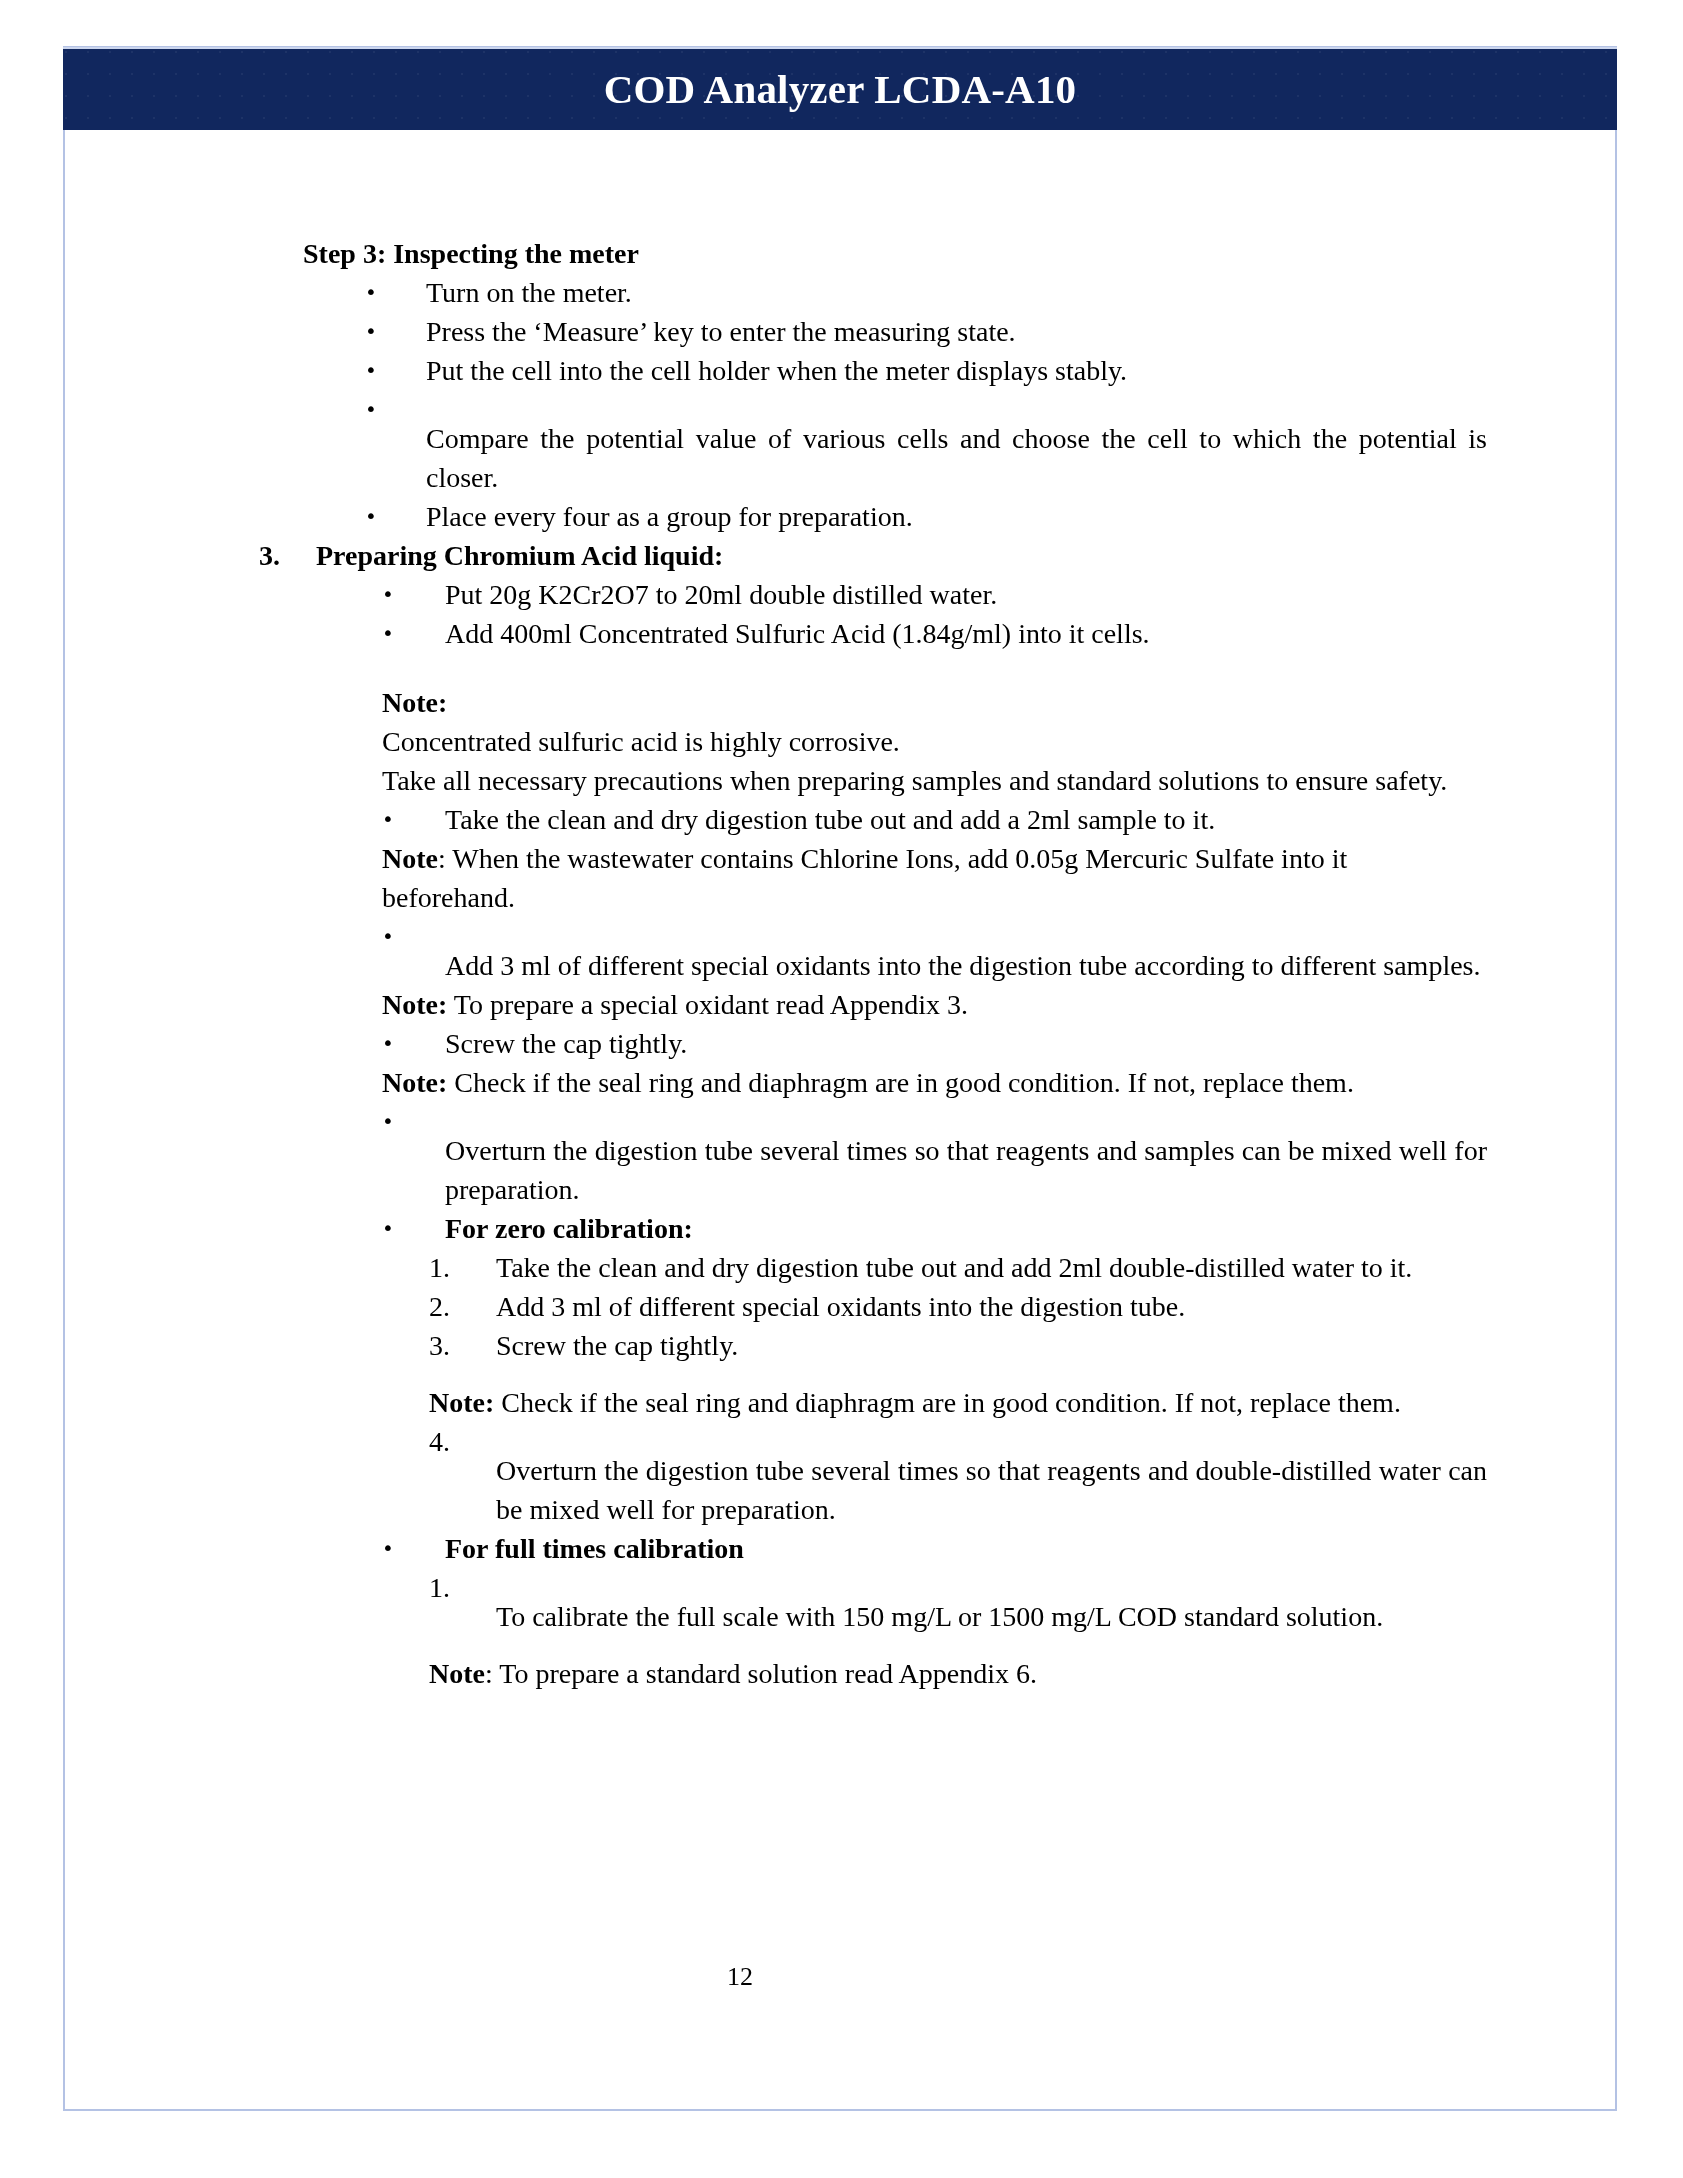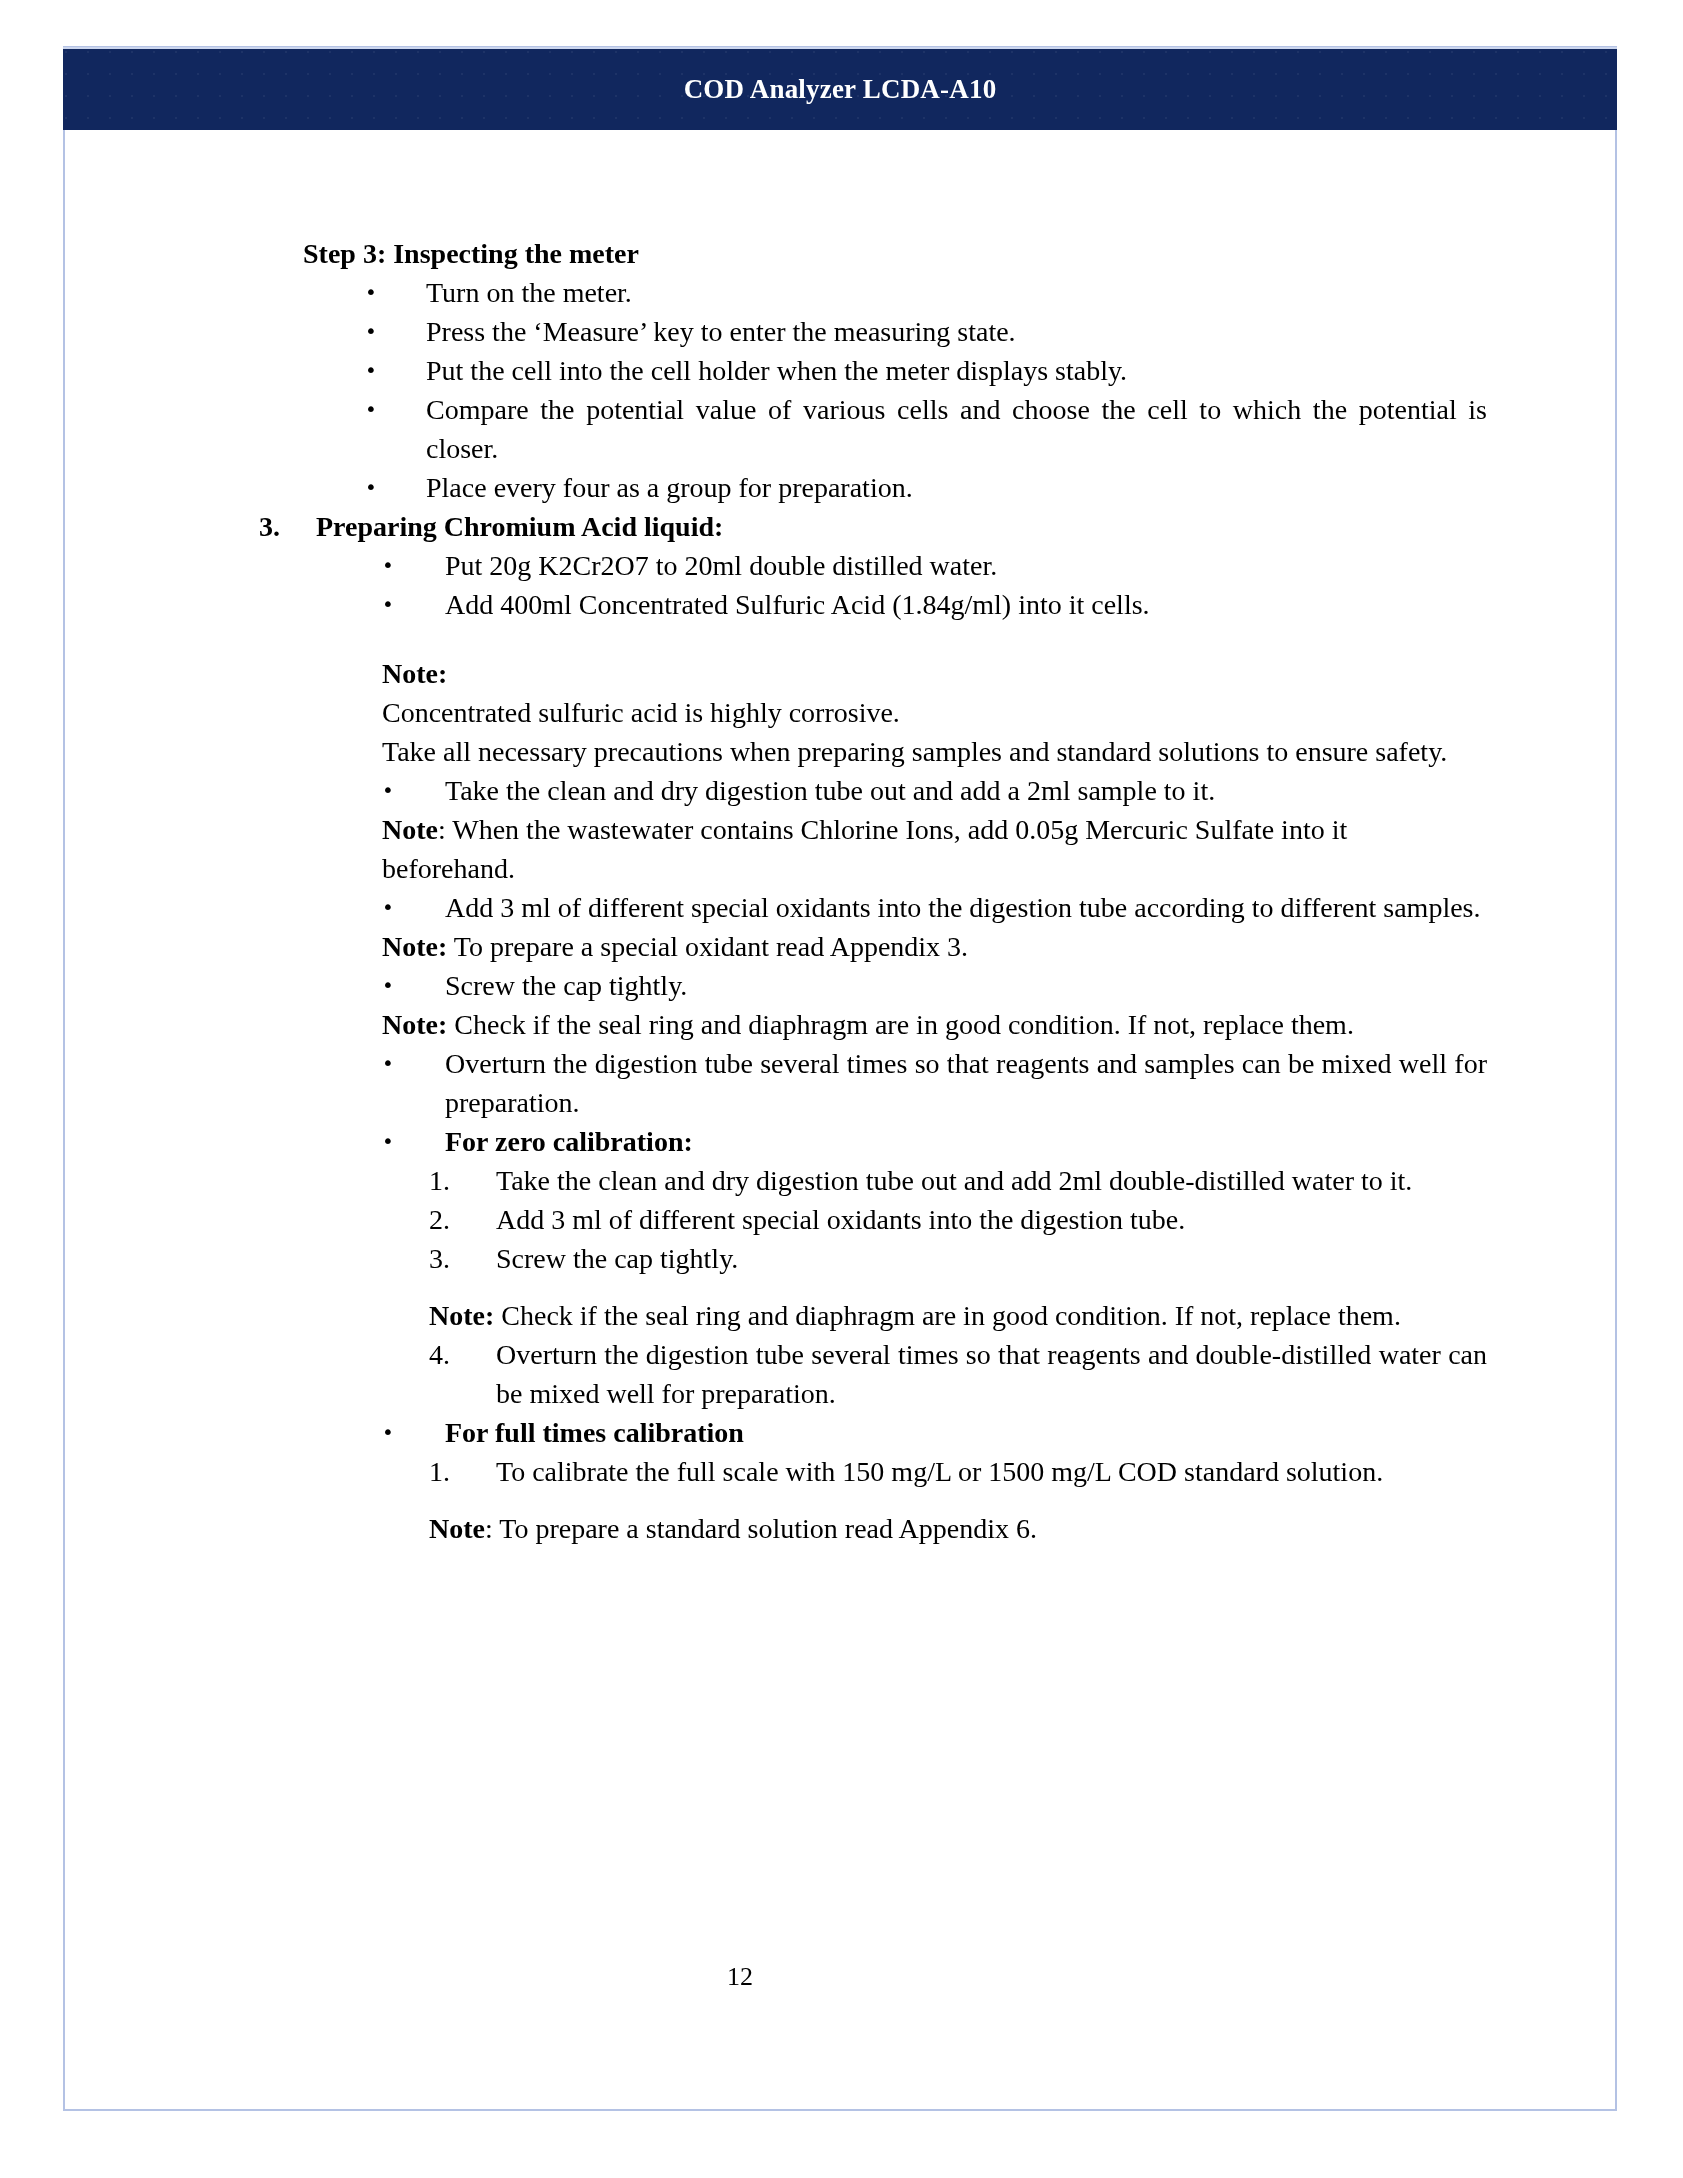--- a/index.html
+++ b/index.html
@@ -41,21 +41,21 @@
     box-sizing: border-box;
     border-top: 2px solid #ccd6ee;
     display: flex;
     align-items: center;
     justify-content: center;
     overflow: hidden;
   }
   .header-title {
     color: #ffffff;
     font-weight: bold;
-    font-size: 27px;
+    font-size: 41px;
     letter-spacing: 0.2px;
     line-height: 1;
     font-family: "Liberation Serif", "DejaVu Serif", serif;
   }
 
   
   .content {
     position: absolute;
     left: 63px;
     top: 130px;
@@ -92,21 +92,21 @@
     display: flex;
     align-items: flex-start;
   }
   .marker {
     flex: 0 0 auto;
     text-align: left;
   }
   .rowtext {
     flex: 1 1 auto;
   }
-  .just { text-align: justify; text-justify: inter-word; }
+  .just { text-align: justify; text-justify: inter-word; margin-top: 29px; }
 
   
   .b1 .marker { width: 61px; margin-left: 106px; }
 
   
   .numtop {
     display: flex;
     font-weight: bold;
   }
   .numtop .marker { width: 57px; margin-left: 0px; }

